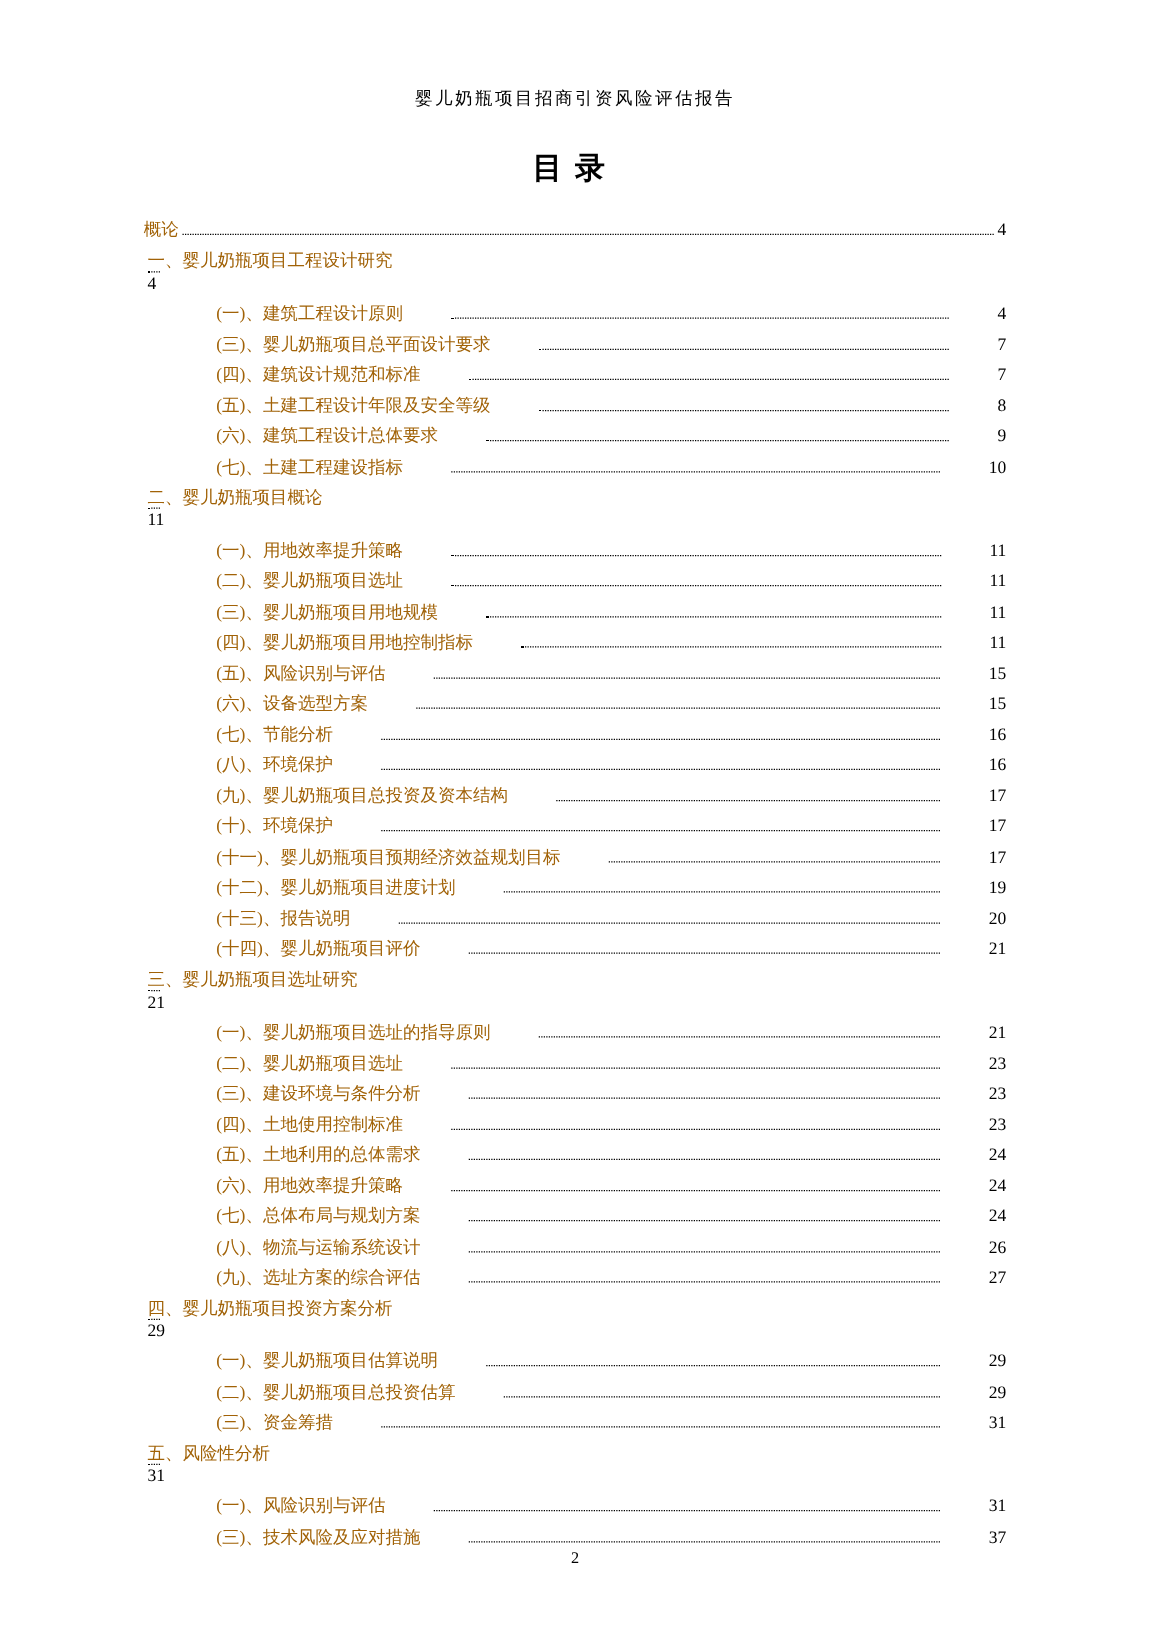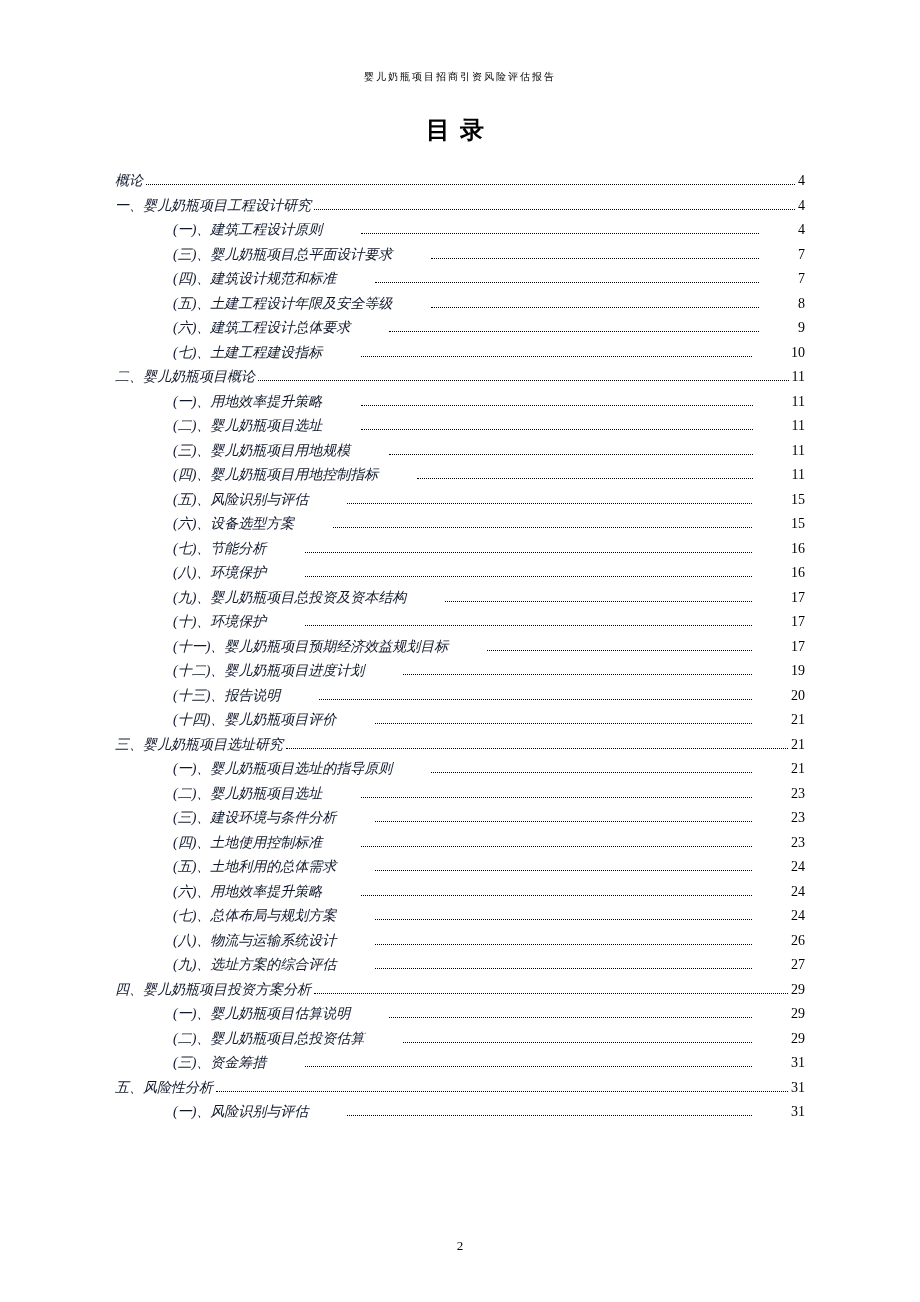--- a/index.html
+++ b/index.html
@@ -11,21 +11,21 @@
     height: 1302px;
     box-sizing: border-box;
     position: relative;
   }
   .page {
     padding: 70px 115px 40px 115px;
     box-sizing: border-box;
   }
   .header-title {
     text-align: center;
-    font-size: 10px;
+    font-size: 14px;
     letter-spacing: 2px;
     color: #000;
     margin-bottom: 30px;
     font-family: Liberation Serif, serif;
   }
   .main-title {
     text-align: center;
     font-size: 24px;
     font-weight: bold;
     letter-spacing: 10px;
@@ -36,26 +36,25 @@
     font-size: 14px;
     line-height: 1.0;
   }
   .toc-row {
     display: flex;
     align-items: baseline;
     white-space: nowrap;
     margin-bottom: 10.5px;
   }
   .toc-row.level-0 { padding-left: 0; }
-  .toc-row.level-1 { padding-left: 0; }
+  .toc-row.level-1 { padding-left: 0; flex-direction: column; }
   .toc-row.level-2 { padding-left: 58px; gap: 36px; }
   .toc-label {
     flex: 0 0 auto;
-    color: #0f172a;
-    font-style: italic;
+    color: #a16207;
   }
   .toc-dots {
     flex: 1 1 auto;
     border-bottom: 1.5px dotted #000;
     margin: 0 3px 3px 3px;
     min-width: 10px;
   }
   .toc-page {
     flex: 0 0 auto;
     color: #000;
@@ -265,16 +264,21 @@
       <div class="toc-row level-1">
         <span class="toc-label">五、风险性分析</span>
         <span class="toc-dots"></span>
         <span class="toc-page">31</span>
       </div>
       <div class="toc-row level-2">
         <span class="toc-label">(一)、风险识别与评估</span>
         <span class="toc-dots"></span>
         <span class="toc-page">31</span>
       </div>
+      <div class="toc-row level-2">
+        <span class="toc-label">(三)、技术风险及应对措施</span>
+        <span class="toc-dots"></span>
+        <span class="toc-page">37</span>
+      </div>
     </div>
 </div>
 
 <div class="page-number">2</div>
 
 </body></html>

